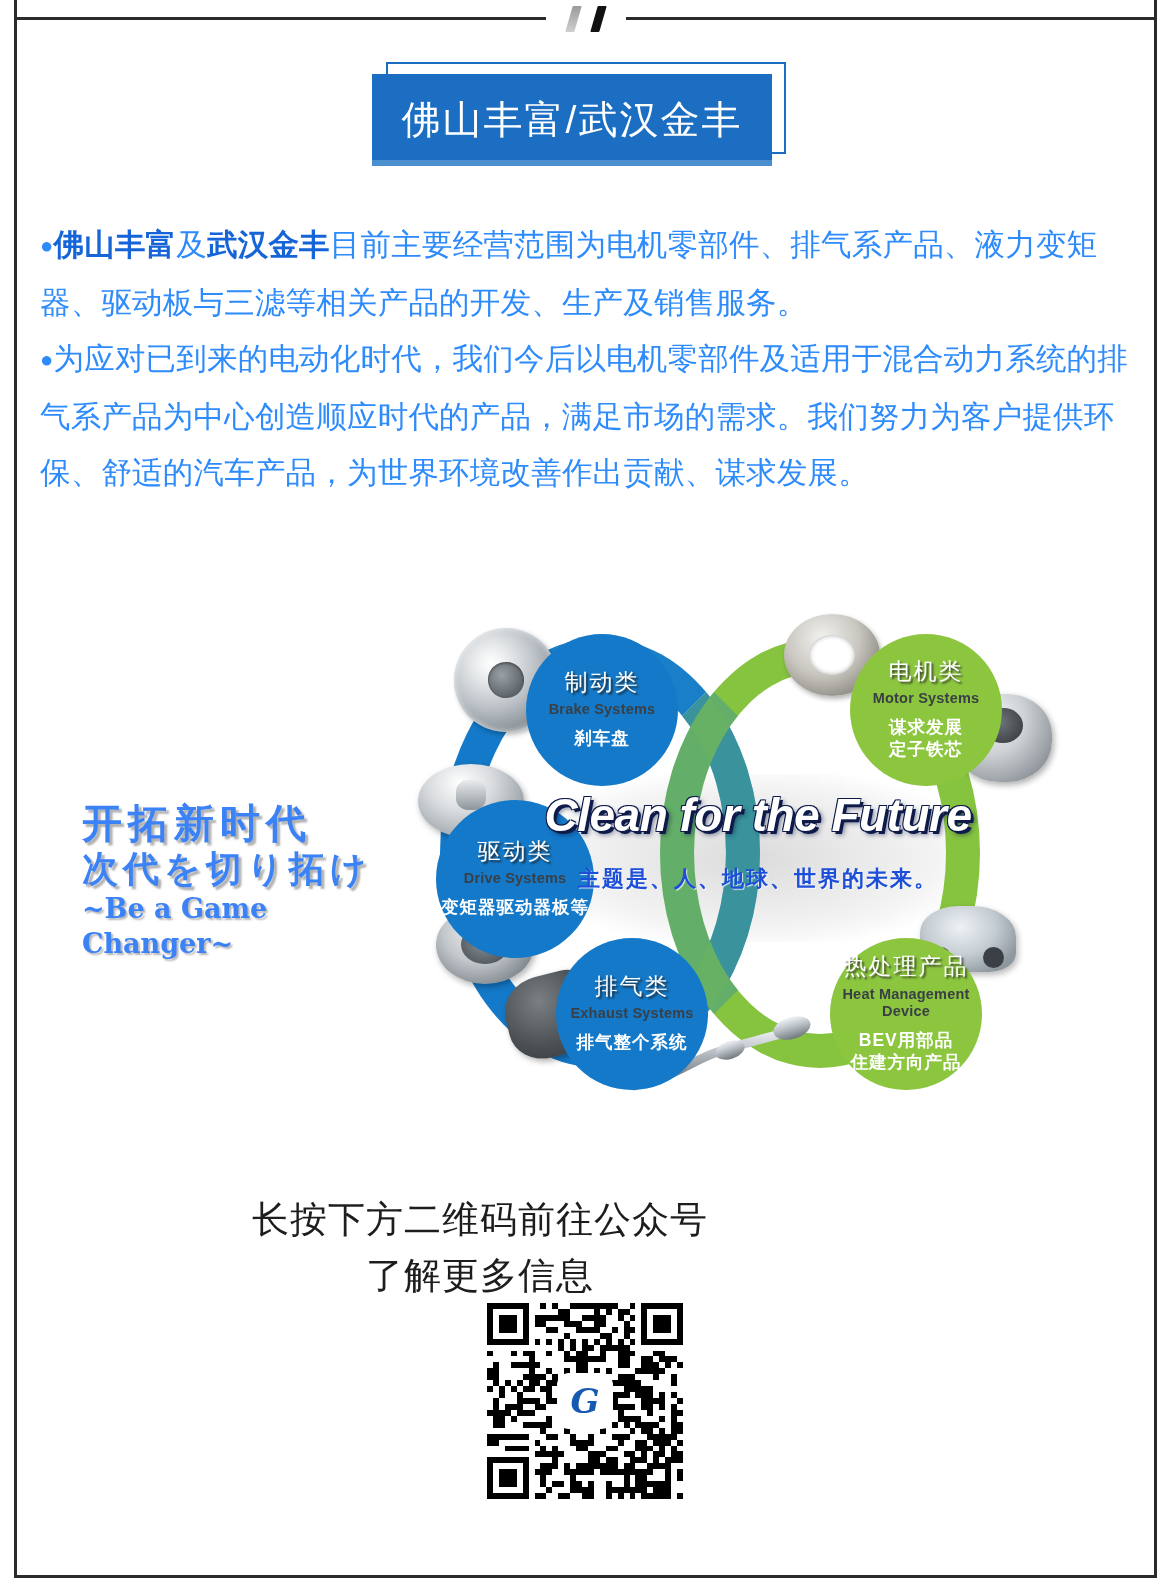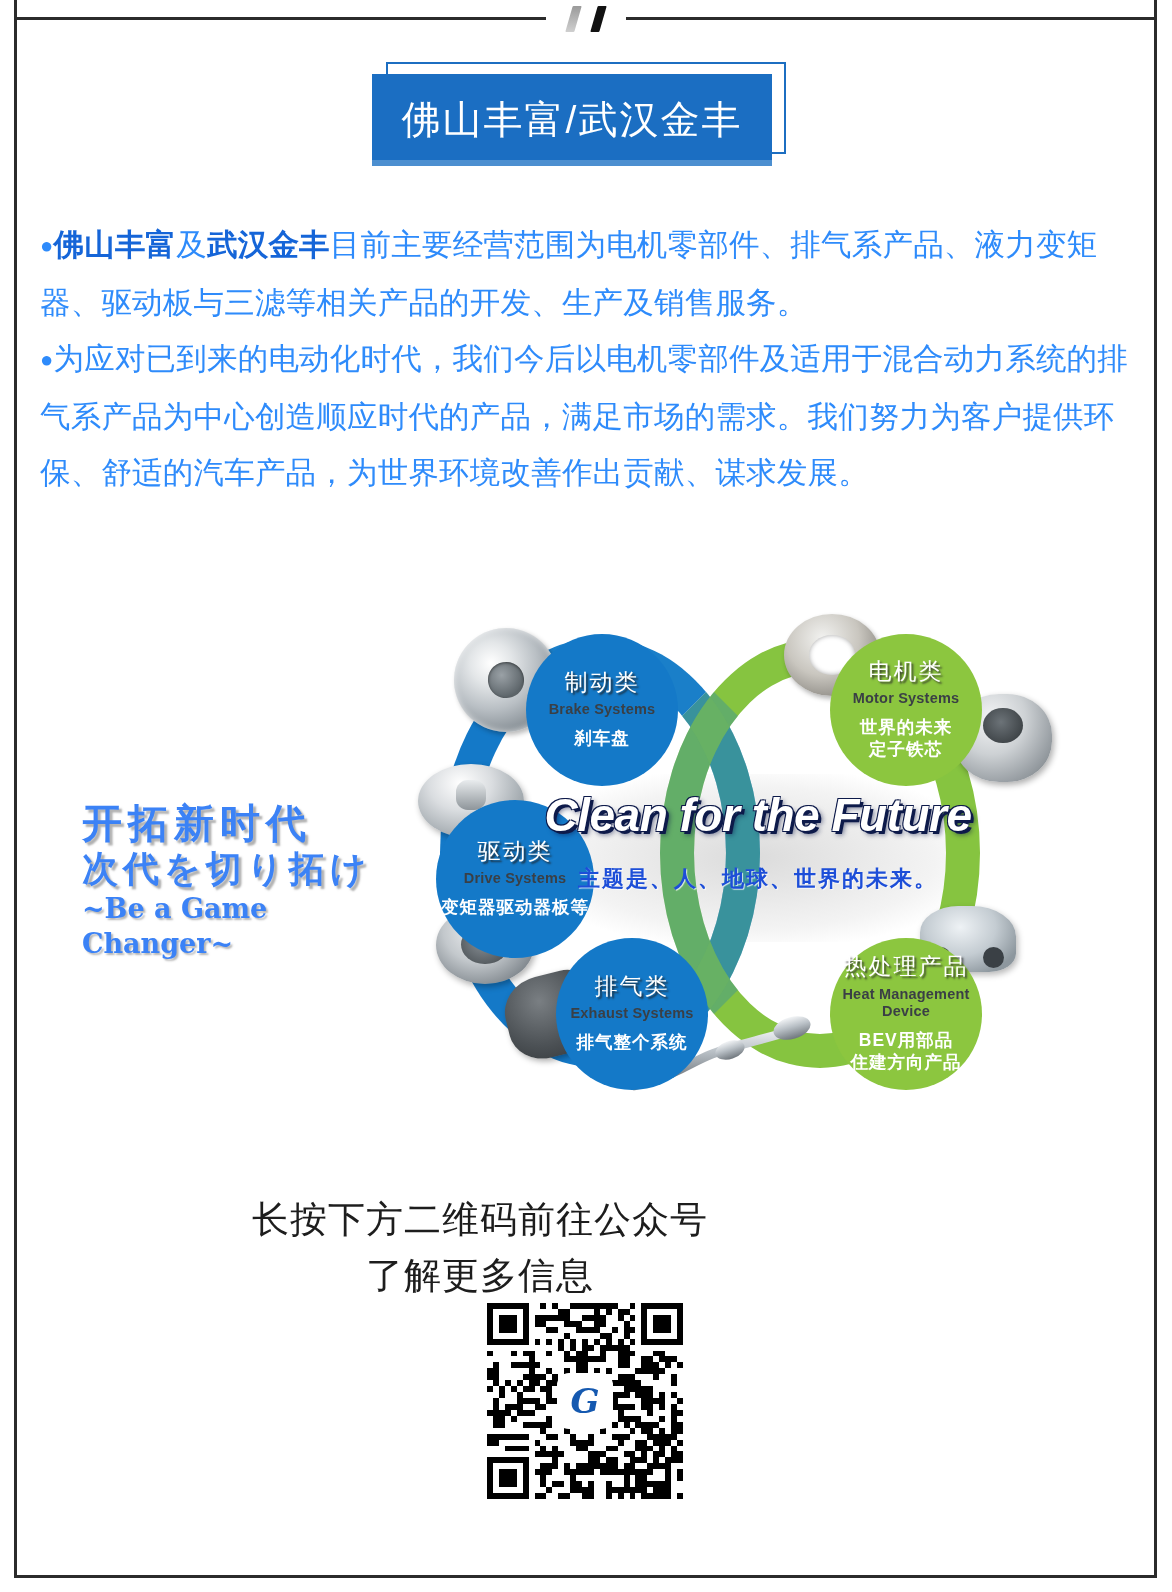--- a/index.html
+++ b/index.html
@@ -123,21 +123,21 @@
   }
   .bubble .detail{
     font-size:17.5px;font-weight:bold;color:#ffffff;margin-top:10px;line-height:1.25;
     letter-spacing:1px;
   }
   .bubble.blue{background:#1479c8;}
   .bubble.green{background:#8cc63f;}
   .bubble.green .cn{text-shadow:2px 2px 2px rgba(40,40,40,.8);}
 
   #bubble-brake{left:108px;top:28px;width:152px;height:152px;}
-  #bubble-motor{left:412px;top:28px;width:152px;height:152px;}
+  #bubble-motor{left:432px;top:28px;width:152px;height:152px;}
   #bubble-drive{left:18px;top:194px;width:158px;height:158px;}
   #bubble-value{left:478px;top:194px;width:158px;height:158px;}
   #bubble-exhaust{left:138px;top:332px;width:152px;height:152px;}
   #bubble-heat{left:412px;top:332px;width:152px;height:152px;}
 
   
   #center-slogan{position:absolute;left:60px;top:182px;width:560px;text-align:center;}
   #center-slogan .en{
     font-size:46px;font-style:italic;font-weight:bold;color:#ffffff;
     letter-spacing:-.5px;
@@ -287,21 +287,21 @@
   <div class="bubble blue" id="bubble-brake">
     <div class="cn">制动类</div>
     <div class="en">Brake Systems</div>
     <div class="detail">刹车盘</div>
   </div>
 
   <div class="bubble green" id="bubble-motor">
     <div class="cn">电机类</div>
     <div class="en">Motor Systems</div>
     <div class="detail">
-      <div>世界的未来</div>
+      <div>谋求发展</div>
       <div>定子铁芯</div>
     </div>
   </div>
 
   <div class="bubble blue" id="bubble-drive">
     <div class="cn">驱动类</div>
     <div class="en">Drive Systems</div>
     <div class="detail">变矩器驱动器板等</div>
   </div>
 

